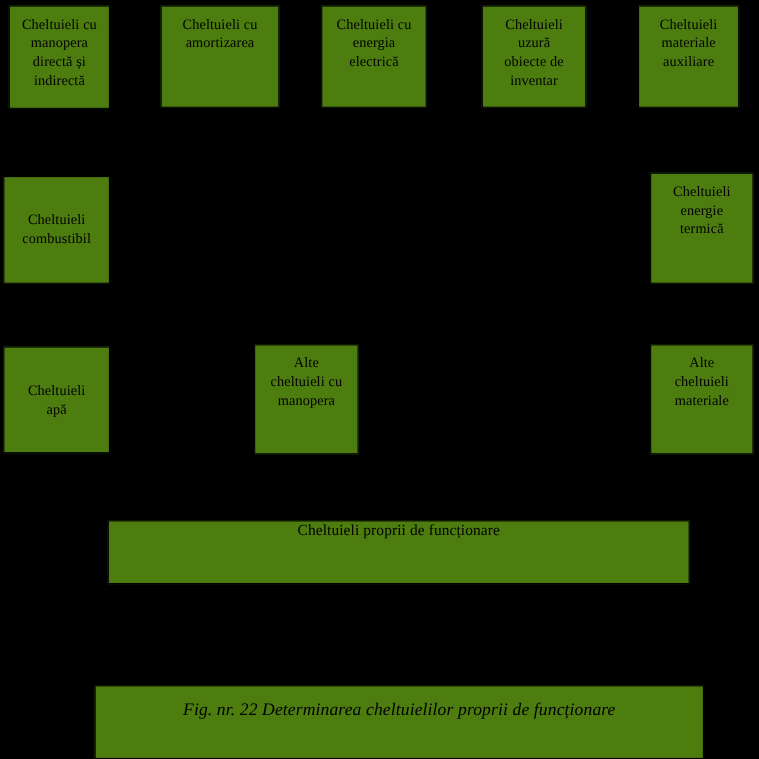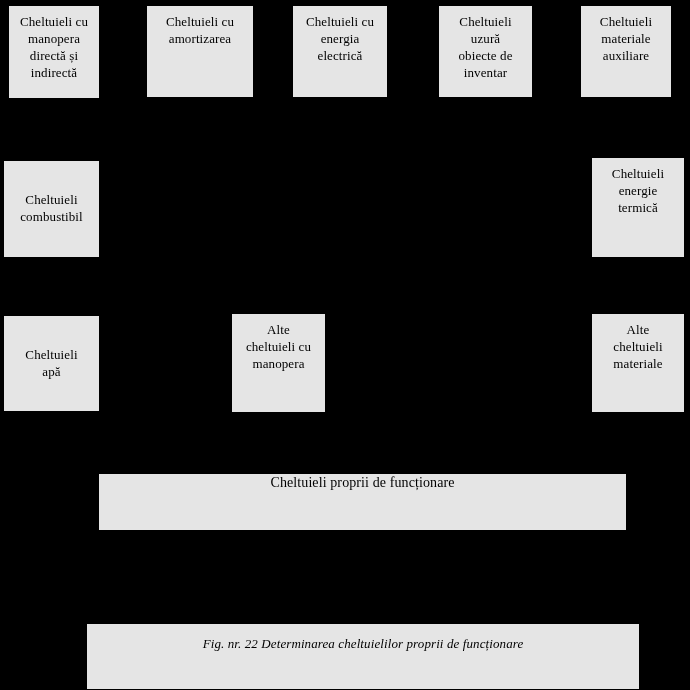--- a/index.html
+++ b/index.html
@@ -10,21 +10,21 @@
   #canvas {
     position: relative;
     width: 690px;
     height: 690px;
     background: #000000;
     overflow: hidden;
     font-family: "Liberation Serif", "DejaVu Serif", serif;
   }
   .node {
     position: absolute;
-    background: #e5e5e5;
+    background: #4d7c0f;
     color: #000000;
     border: 1px solid #000000;
     box-sizing: border-box;
     display: flex;
     align-items: flex-start;
     justify-content: center;
     text-align: center;
     padding-top: 8px;
     line-height: 1.30;
     font-size: 13px;
@@ -52,21 +52,21 @@
   #n-alte-materiale{ left: 591px; top: 313px; width: 94px;  height: 100px; }
   
   #n-total {
     left: 98px; top: 473px; width: 529px; height: 58px;
     align-items: flex-start; padding-top: 0; font-size: 14px;
   }
   
   #n-caption {
     left: 86px; top: 623px; width: 554px; height: 67px;
     align-items: flex-start; padding-top: 12px;
-    font-style: italic; font-size: 13px;
+    font-style: italic; font-size: 16px;
   }
 </style>
 </head>
 <body>
 
 <div id="canvas">
 
   <div class="node" id="n-manopera">
     <span class="txt">Cheltuieli cu
 manopera

